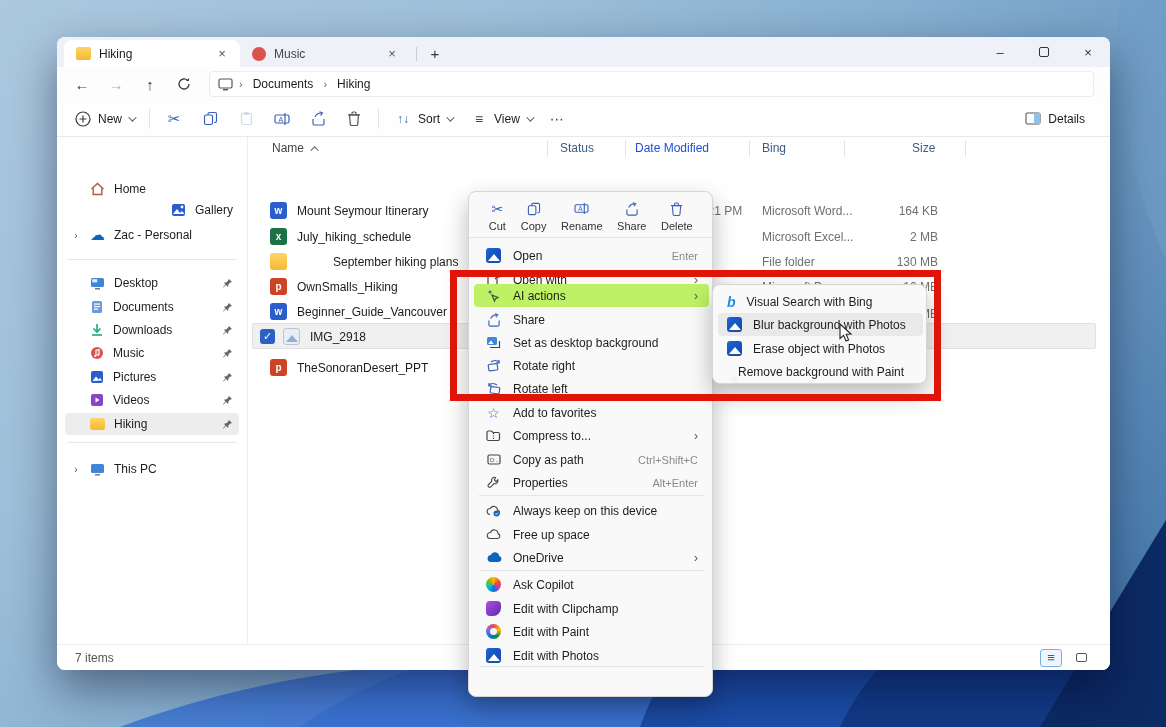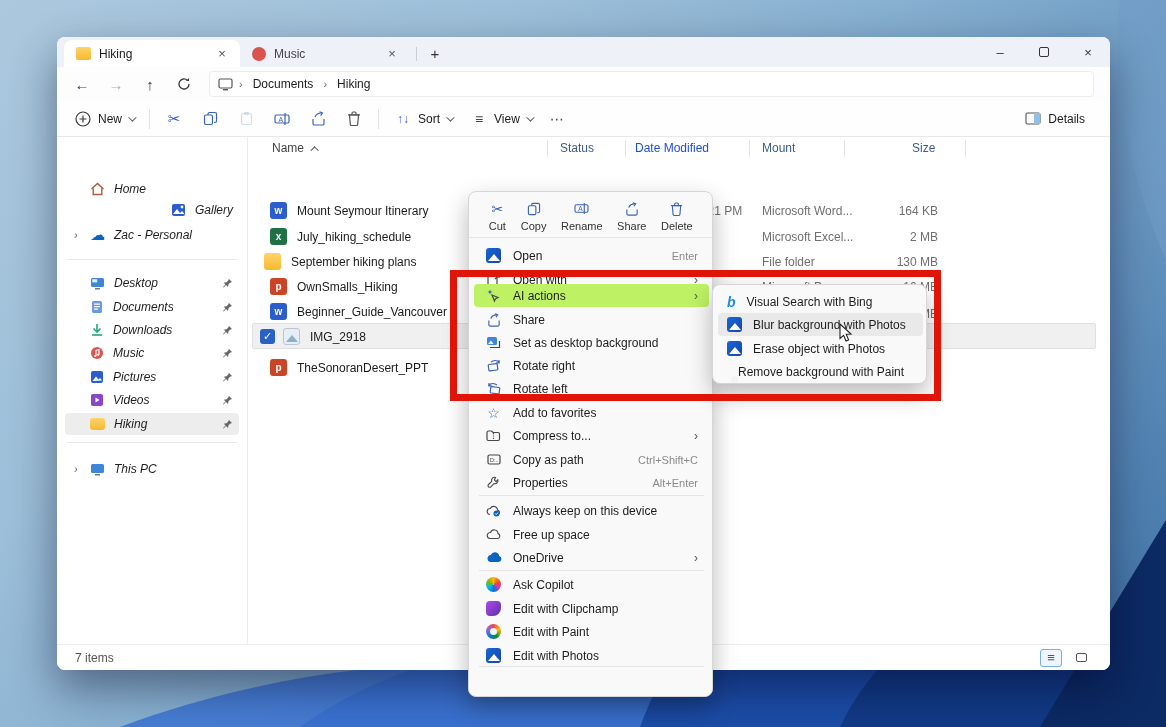--- a/index.html
+++ b/index.html
@@ -47,21 +47,21 @@
     border-bottom:1px solid #e9e9e9; display:flex; align-items:center; padding:0 8px; }
   .tb-btn { display:flex; align-items:center; gap:6px; padding:6px 9px; border-radius:4px; color:#1b1b1b; }
   .tb-ico { display:flex; align-items:center; justify-content:center; width:18px; height:18px; }
   .tb-sep { width:1px; height:20px; background:#e2e2e2; margin:0 6px; }
   .chev { display:inline-block; width:6px; height:6px; border-right:1.3px solid #555;
     border-bottom:1.3px solid #555; transform:rotate(45deg) translateY(-2px); }
   .disabled-ico { opacity:.35; }
   .tb-right { margin-left:auto; display:flex; align-items:center; gap:6px; padding-right:8px; }
 
   
-  .sidebar { position:absolute; left:0; top:100px; width:190px; bottom:26px; background:#fff;font-style:italic; }
+  .sidebar { position:absolute; left:0; top:100px; width:190px; bottom:26px; background:#fff; }
   .side-item { position:absolute; left:8px; width:174px; height:22px; border-radius:4px;
     display:flex; align-items:center; gap:9px; padding:0 6px; color:#1e1e1e; }
   .side-item .expander { width:10px; color:#555; font-size:10px; text-align:center; }
   .side-item.sel { background:#ededed; }
   .side-divider { position:absolute; left:10px; width:170px; height:1px; background:#e8e8e8; }
   .pin { margin-left:auto; }
   .pane-divider { position:absolute; left:190px; top:100px; bottom:26px; width:1px; background:#ededed; }
 
   
   .filepane { position:absolute; left:191px; top:100px; right:0; bottom:26px; background:#fff; }
@@ -408,21 +408,21 @@
     <div class="col-header">
       <span class="h" style="left:24px;">
         <span>Name</span>
         <span class="chev" style="transform:rotate(-135deg) translateY(-2px);margin-left:6px;"></span>
       </span>
       <span class="col-sep" style="left:299px;"></span>
       <span class="h" style="left:312px;color:#3b5c84;">Status</span>
       <span class="col-sep" style="left:377px;"></span>
       <span class="h" style="left:387px;color:#1d4ed8;">Date Modified</span>
       <span class="col-sep" style="left:501px;"></span>
-      <span class="h" style="left:514px;color:#3b5c84;">Mount</span>
+      <span class="h" style="left:514px;color:#3b5c84;">Bing</span>
       <span class="col-sep" style="left:596px;"></span>
       <span class="h" style="left:664px;color:#3b5c84;">Size</span>
       <span class="col-sep" style="left:717px;"></span>
     </div>
 
     <div class="frow" style="top:61px;left:22px;">
       <span class="fico word">w</span>
       <span class="fname">Mount Seymour Itinerary</span>
     </div>
     <span class="fcell" style="top:66px;left:313px;">
@@ -432,21 +432,21 @@
     <span class="fcell" style="top:67px;left:514px;">Microsoft Word...</span>
     <span class="fcell" style="top:67px;left:640px;width:50px;text-align:right;">164 KB</span>
 
     <div class="frow" style="top:87px;left:22px;">
       <span class="fico excel">x</span>
       <span class="fname">July_hiking_schedule</span>
     </div>
     <span class="fcell" style="top:93px;left:514px;">Microsoft Excel...</span>
     <span class="fcell" style="top:93px;left:640px;width:50px;text-align:right;">2 MB</span>
 
-    <div class="frow" style="top:112px;left:16px;">
+    <div class="frow" style="top:112px;left:22px;gap:36px;">
       <span class="fico folder"></span>
       <span class="fname">September hiking plans</span>
     </div>
     <span class="fcell" style="top:118px;left:514px;">File folder</span>
     <span class="fcell" style="top:118px;left:640px;width:50px;text-align:right;">130 MB</span>
 
     <div class="frow" style="top:137px;left:22px;">
       <span class="fico ppt">p</span>
       <span class="fname">OwnSmalls_Hiking</span>
     </div>

